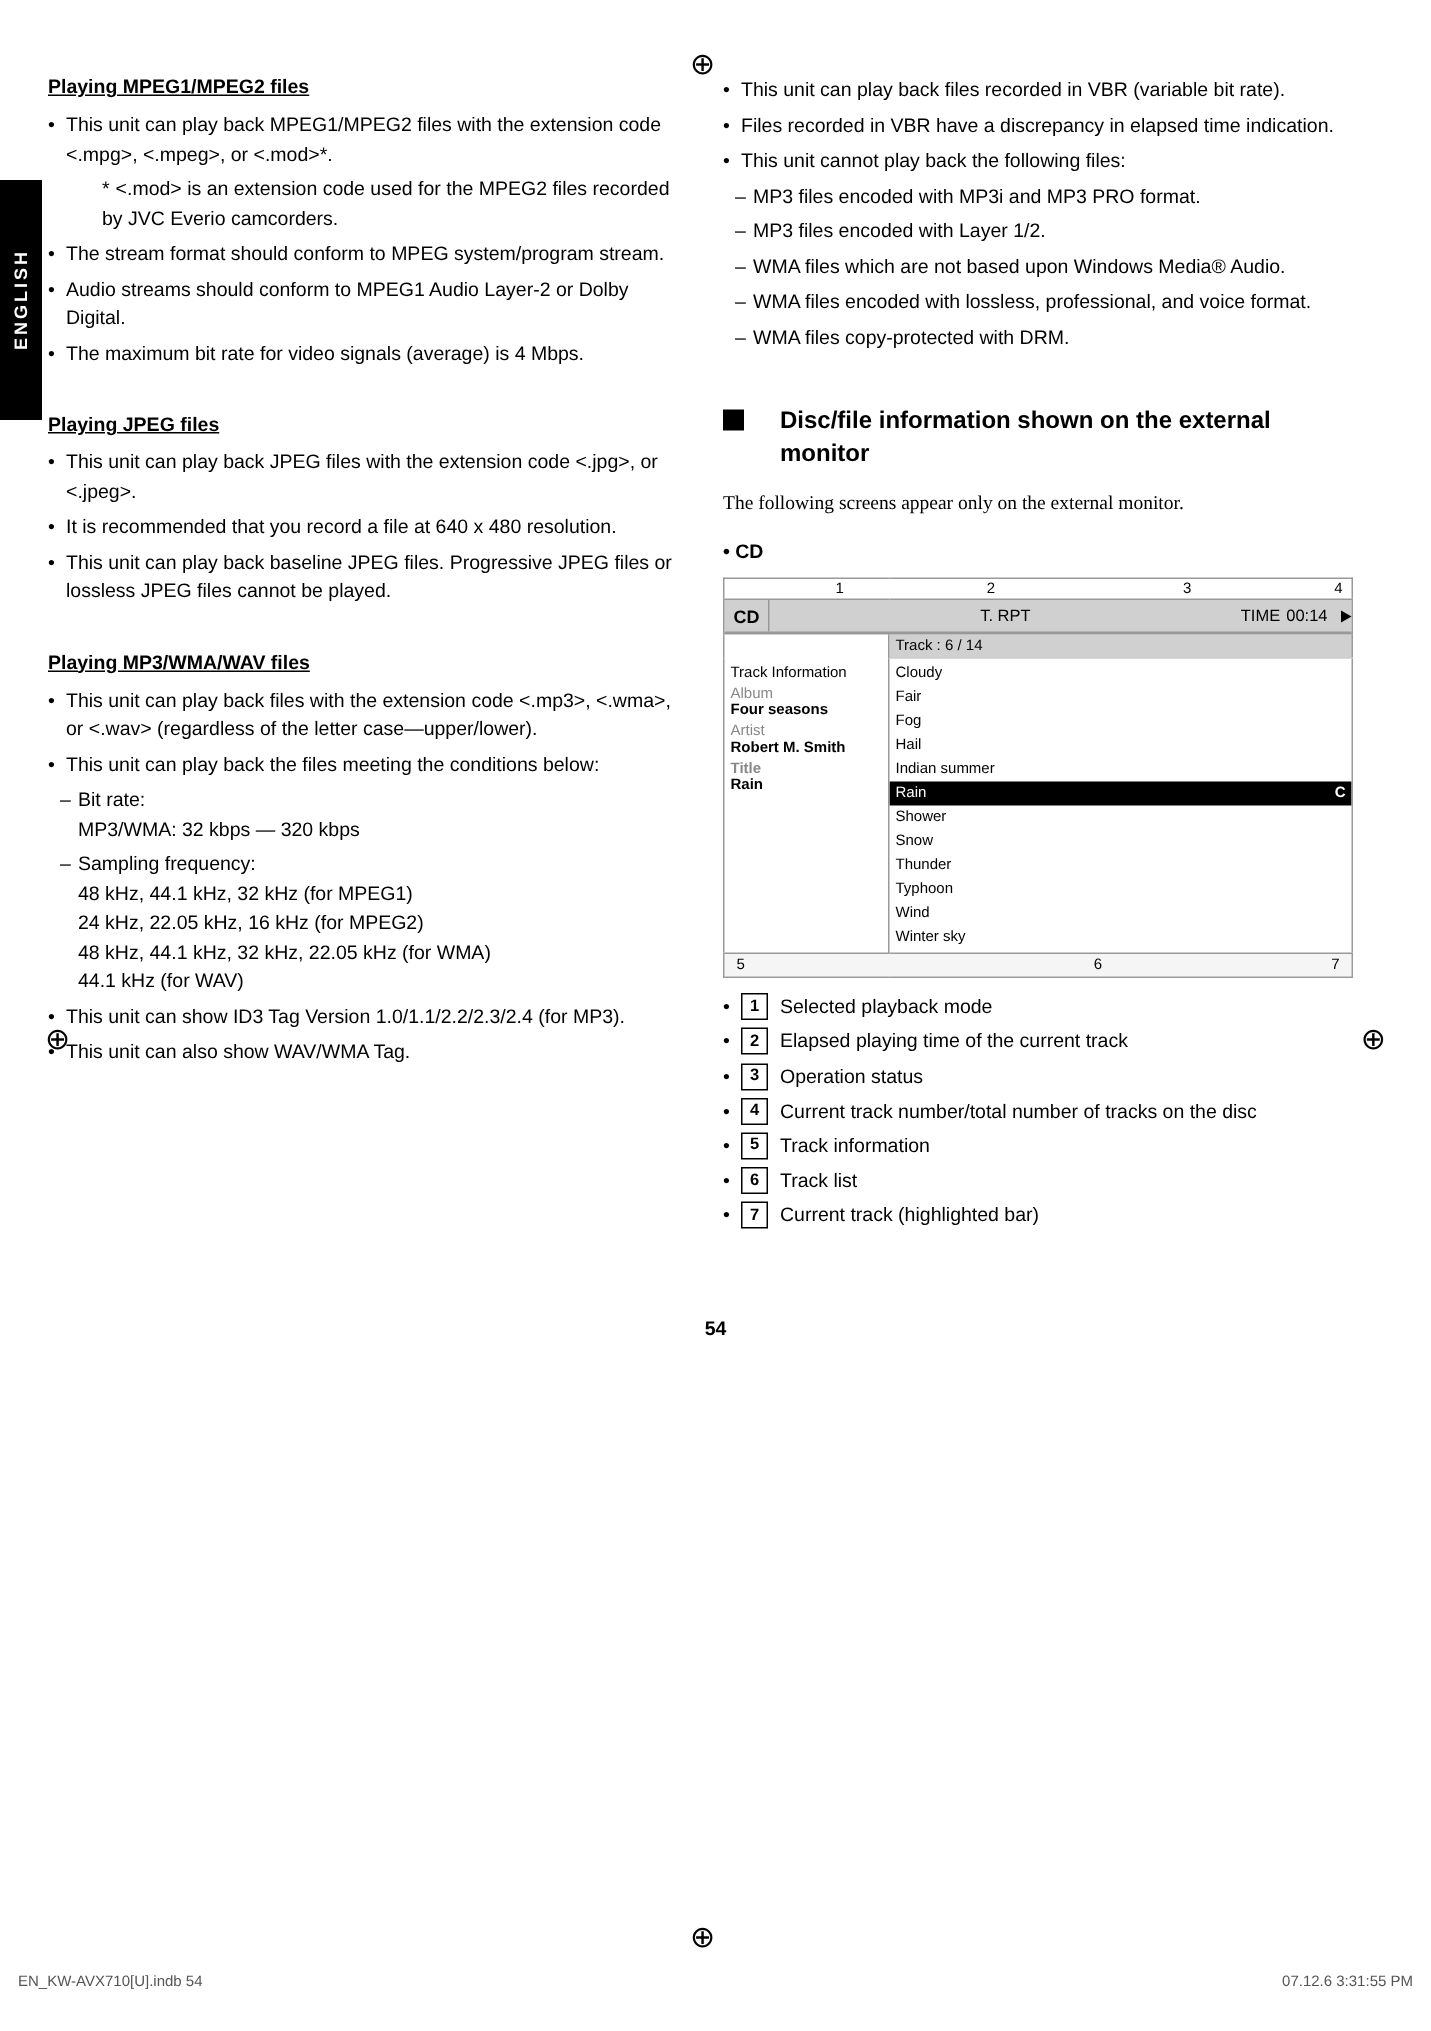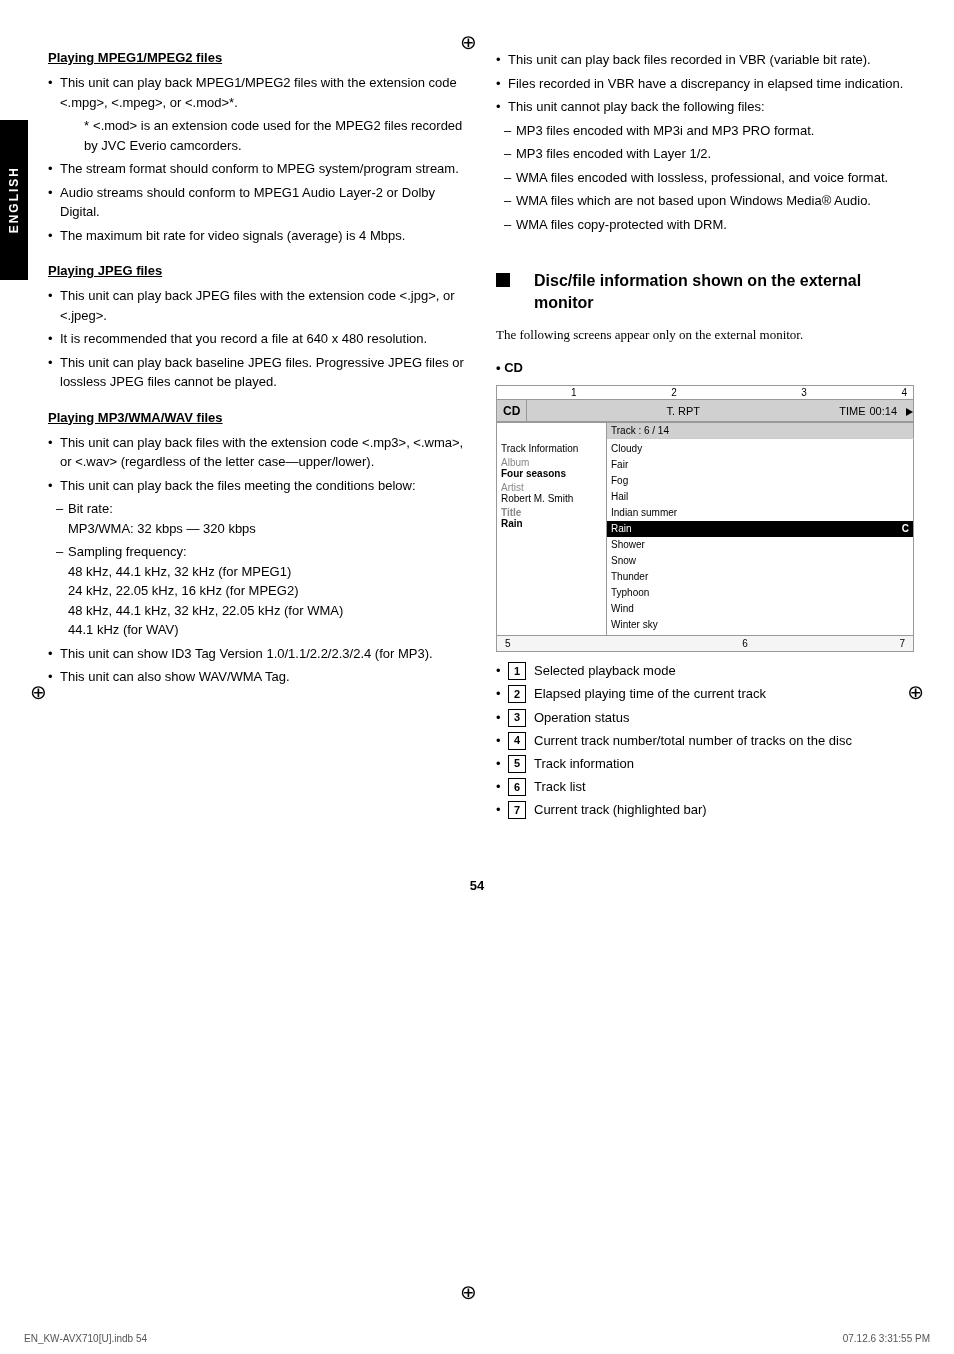--- a/index.html
+++ b/index.html
@@ -36,40 +36,40 @@
       color: #fff;
       font-size: 12px;
       font-weight: bold;
       writing-mode: vertical-rl;
       transform: rotate(180deg);
       letter-spacing: 2px;
     }
 
     .content-wrapper {
       display: flex;
-      padding: 30px 40px 30px 48px;
+      padding: 30px 40px 30px 32px;
       gap: 30px;
     }
 
     .left-column {
       flex: 1;
       max-width: 420px;
     }
 
     .right-column {
       flex: 1;
       max-width: 420px;
     }
 
     .section-title {
       font-size: 13px;
       font-weight: bold;
       text-decoration: underline;
       margin-bottom: 8px;
-      margin-top: 18px;
+      margin-top: 30px;
     }
 
     .section-title:first-child {
       margin-top: 0;
     }
 
     ul {
       list-style: none;
       padding: 0;
     }
@@ -230,26 +230,26 @@
 
     .page-footer {
       text-align: center;
       padding: 20px;
       font-size: 13px;
       font-weight: bold;
     }
 
     .bottom-footer {
       position: absolute;
-      bottom: 10px;
+      bottom: 27px;
       left: 0;
       right: 0;
       display: flex;
       justify-content: space-between;
-      padding: 0 24px;
+      padding: 0 12px;
       font-size: 10px;
       color: #555;
     }
 
     .reg-mark-tl {
       position: absolute;
       top: 30px;
       left: 460px;
       font-size: 20px;
     }
@@ -348,22 +348,22 @@
 
     <div class="right-column">
 
       <ul>
         <li>This unit can play back files recorded in VBR (variable bit rate).</li>
         <li>Files recorded in VBR have a discrepancy in elapsed time indication.</li>
         <li>This unit cannot play back the following files:</li>
         <ul class="sub-list">
           <li>MP3 files encoded with MP3i and MP3 PRO format.</li>
           <li>MP3 files encoded with Layer 1/2.</li>
+          <li>WMA files which are not based upon Windows Media® Audio.</li>
           <li>WMA files encoded with lossless, professional, and voice format.</li>
-          <li>WMA files which are not based upon Windows Media® Audio.</li>
           <li>WMA files copy-protected with DRM.</li>
         </ul>
       </ul>
 
       <div class="h2-section-title">
         <span class="black-square"></span>
         <span>Disc/file information shown on the external monitor</span>
       </div>
 
       <p style="margin-bottom:16px; line-height:1.5;font-family:Liberation Serif, serif;">The following screens appear only on the external monitor.</p>
@@ -403,21 +403,21 @@
             </td>
           </tr>
 
           <tr>
 
             <td class="cd-track-info" style="vertical-align:top; border-right:1px solid #999; padding:4px; font-size:10px; width:110px;">
               <div style="margin-bottom:3px;">Track Information</div>
               <div style="color:#888;">Album</div>
               <div style="font-weight:bold; margin-bottom:3px;">Four seasons</div>
               <div style="color:#888;">Artist</div>
-              <div style="font-weight:normal; margin-bottom:3px;">Robert M. Smith</div>
+              <div style="font-weight:bold; margin-bottom:3px;">Robert M. Smith</div>
               <div style="color:#888;font-weight:bold;">Title</div>
               <div style="font-weight:bold;">Rain</div>
             </td>
 
             <td style="vertical-align:top; padding:2px 0; font-size:10px;">
               <div>
                 <div class="cd-track-item">Cloudy</div>
                 <div class="cd-track-item">Fair</div>
                 <div class="cd-track-item">Fog</div>
                 <div class="cd-track-item">Hail</div>

